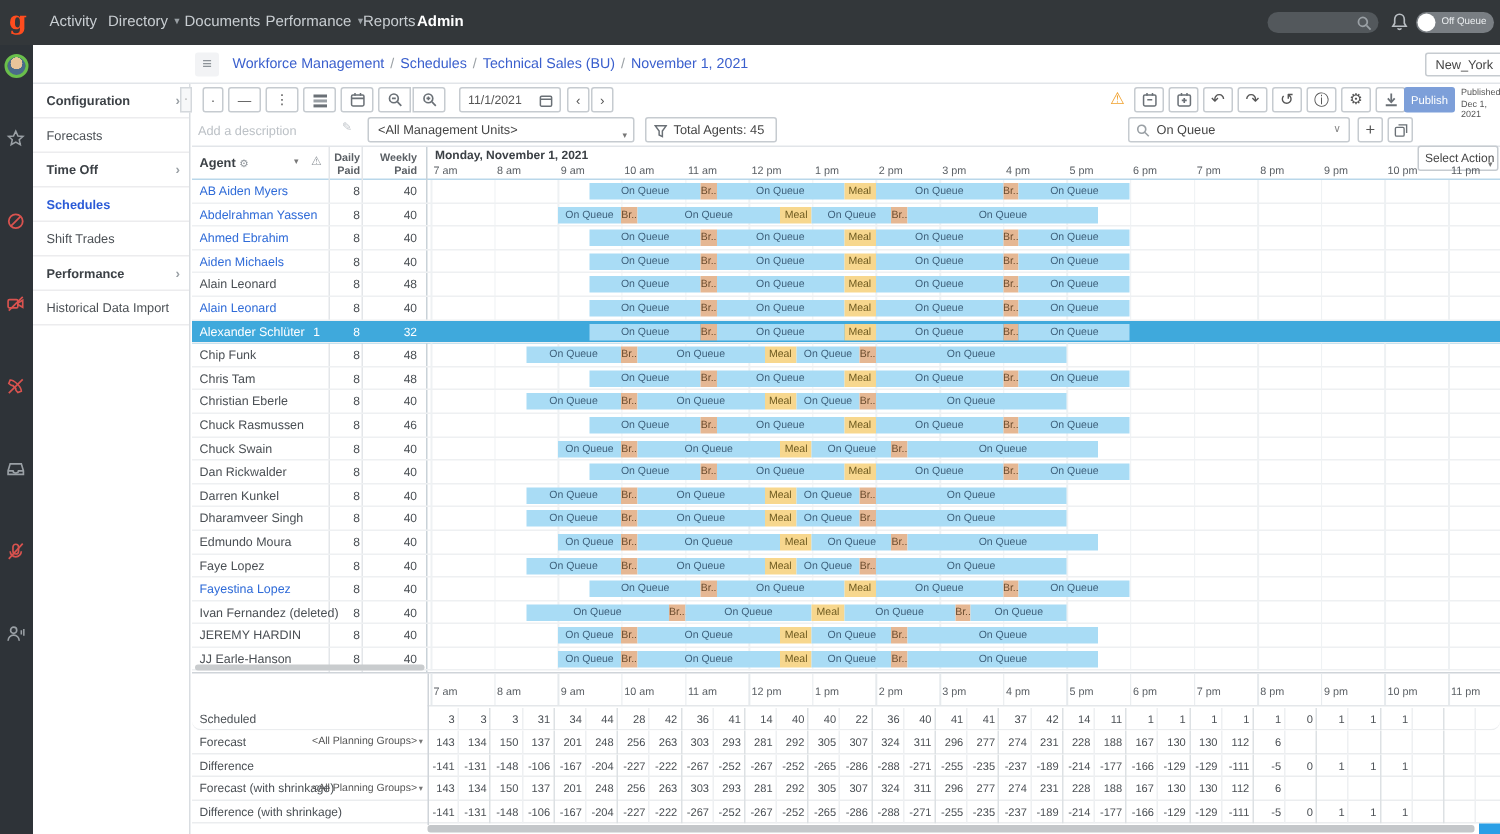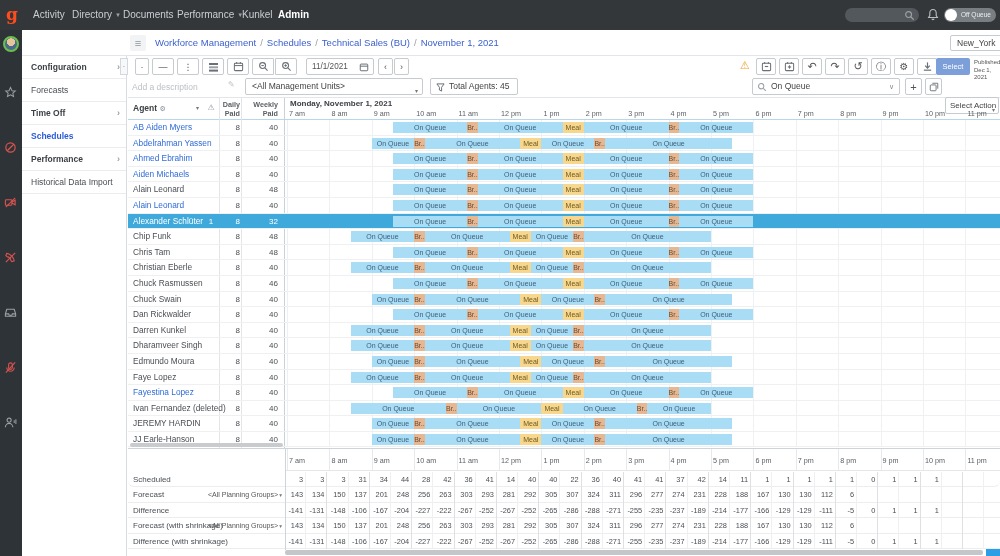--- a/index.html
+++ b/index.html
@@ -132,21 +132,21 @@
 
 <div id="app">
 
   <div id="topbar">
     <div id="logo">g</div>
     <div id="topnav-items">
         <span class="nav-item" style="left: 33px;">Activity</span>
         <span class="nav-item" style="left: 72px;">Directory<span class="nav-caret">▼</span></span>
         <span class="nav-item" style="left: 123px;">Documents</span>
         <span class="nav-item" style="left: 177px;">Performance<span class="nav-caret">▼</span></span>
-        <span class="nav-item" style="left: 242px;">Kunkel</span>
+        <span class="nav-item" style="left: 242px;">Reports</span>
         <span class="nav-item active" style="left: 278px;">Admin</span>
       </div>
     <div id="top-search">
       <svg width="11" height="11" viewBox="0 0 12 12">
           <circle cx="5" cy="5" r="3.2" fill="none" stroke="#9aa0a5" stroke-width="1.3"></circle>
           <line x1="7.6" y1="7.6" x2="10.6" y2="10.6" stroke="#9aa0a5" stroke-width="1.3"></line>
         </svg>
     </div>
     <div id="bell">
       <svg width="12" height="13" viewBox="0 0 12 13">
@@ -217,20 +217,21 @@
       <span>New_York</span>
       
     </div>
   </div>
 
   <div id="leftmenu">
       <div class="menu-item bold"><span>Configuration</span><span class="menu-arrow">›</span></div>
       <div class="menu-item"><span>Forecasts</span></div>
       <div class="menu-item bold"><span>Time Off</span><span class="menu-arrow">›</span></div>
       <div class="menu-item active"><span>Schedules</span></div>
+      <div class="menu-item"><span>Shift Trades</span></div>
       <div class="menu-item bold"><span>Performance</span><span class="menu-arrow">›</span></div>
       <div class="menu-item"><span>Historical Data Import</span></div>
     </div>
 
   <div id="main">
 
     <div id="toolbar1">
       <div id="collapse-btn">·</div>
       <div class="btn" style="left:7px;width:14px;">·</div>
       <div class="btn" style="left:24px;width:22px;">—</div>
@@ -298,21 +299,21 @@
       <div class="btn" style="left:720px;width:20px;font-size:11px;">↺</div>
       <div class="btn" style="left:743px;width:20px;font-size:10px;">ⓘ</div>
       <div class="btn" style="left:766px;width:20px;font-size:10px;">⚙</div>
       <div class="btn" style="left:789px;width:20px;">
         <svg width="11" height="11" viewBox="0 0 12 12">
             <line x1="6" y1="1.5" x2="6" y2="7" stroke="#6a7076" stroke-width="1.3"></line>
             <path d="M3.5 5 6 7.8 8.5 5" fill="none" stroke="#6a7076" stroke-width="1.3"></path>
             <line x1="2" y1="10" x2="10" y2="10" stroke="#6a7076" stroke-width="1.3"></line>
           </svg>
       </div>
-      <div id="publish-btn">Select</div>
+      <div id="publish-btn">Publish</div>
       <div id="published-note">
         <div>Published</div>
         <div>Dec 1, 2021</div>
       </div>
     </div>
 
     <div id="toolbar2">
       <input id="desc-input" placeholder="Add a description" style="">
       <span id="desc-pencil">✎</span>
       <div class="sel-box" style="left:117px;width:178px;">

